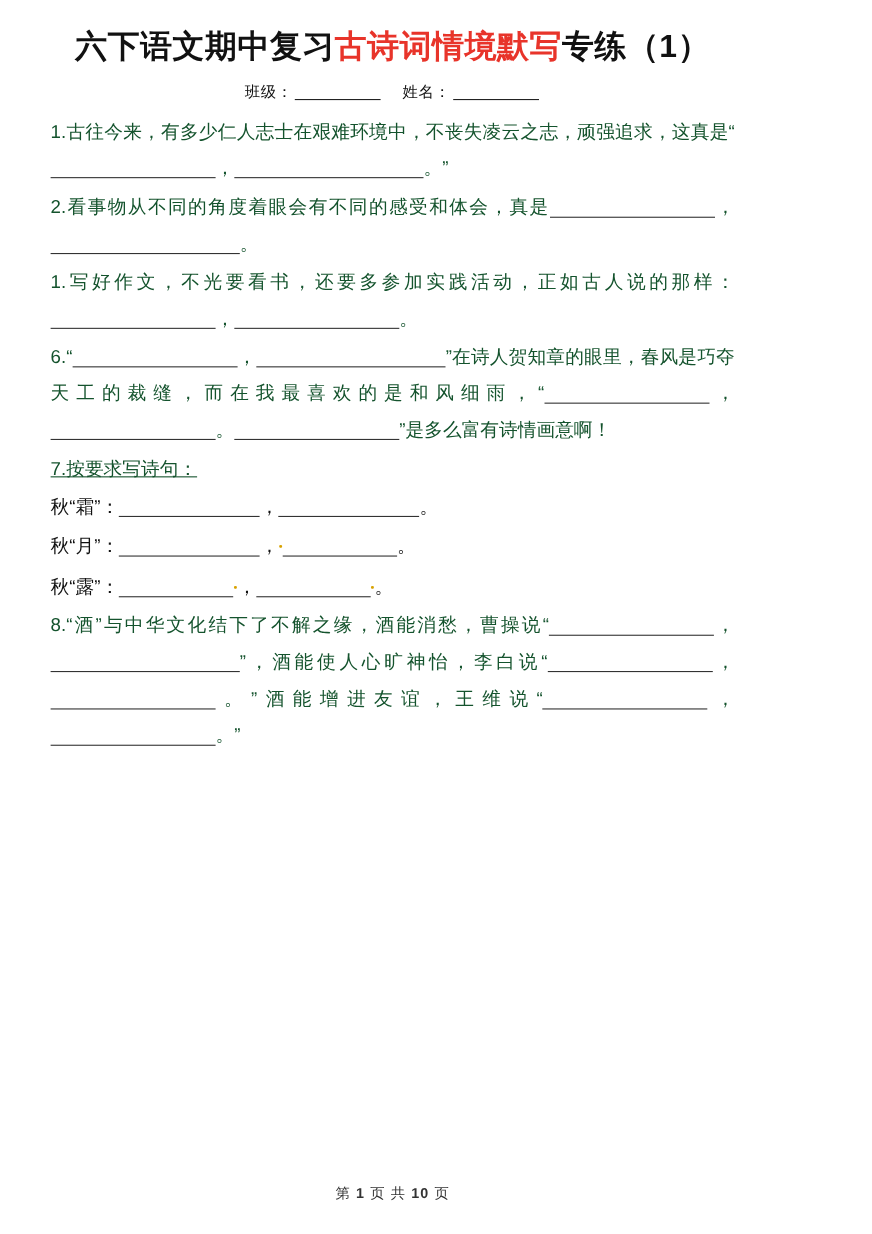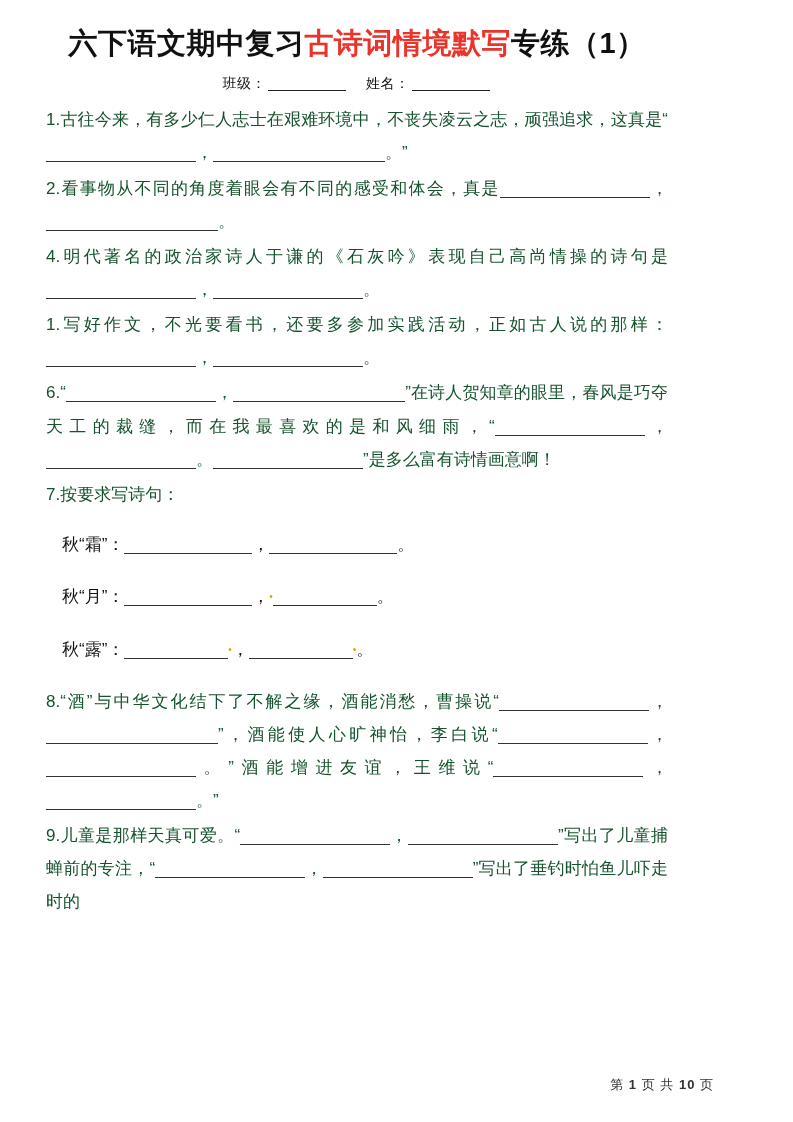--- a/index.html
+++ b/index.html
@@ -50,51 +50,51 @@
   }
   .meta-line .gap { display:inline-block; width: 18px; }
 
   .q {
     font-size: 17px;
     line-height: 1.95;
     margin: 0 0 2px 0;
     color: #14532d;
     text-align: justify;
   }
-  .q.tight { margin-bottom: 0px; }
+  .q.tight { margin-bottom: 0px; text-decoration: underline; }
 
   .blank {
     display: inline-block;
     border-bottom: 1px solid #333;
     vertical-align: -4px;
   }
   .b-sm { width: 104px; }
   .b-md { width: 128px; }
   .b-lg { width: 150px; }
   .b-xl { width: 172px; }
 
   .sub-item {
     font-size: 17px;
     line-height: 2.15;
-    margin: 16px;
+    margin: 0;
     color: #111;
   }
 
   .dotmark {
     color: #d8a200;
     font-size: 10px;
     vertical-align: 2px;
   }
 
   .footer {
     position: absolute;
     left: 0;
     right: 0;
     bottom: 28px;
-    text-align: right;
+    text-align: center;
     font-size: 13px;
     color: #333;
     letter-spacing: 1px;
   }
   .footer b { font-weight: bold; }
 </style>
 </head>
 <body>
 
 <div class="page">
@@ -109,23 +109,20 @@
 
   <p class="q">
     <span>1.古往今来，有多少仁人志士在艰难环境中，不丧失凌云之志，顽强追求，这真是“</span><span class="blank b-lg"></span><span>，</span><span class="blank b-xl"></span><span>。”</span>
   </p>
 
   <p class="q">
     <span>2.看事物从不同的角度着眼会有不同的感受和体会，真是</span><span class="blank b-lg"></span><span>，</span><span class="blank b-xl"></span><span>。</span>
   </p>
 
 
-  <p class="q">
-    <span>4.明代著名的政治家诗人于谦的《石灰吟》表现自己高尚情操的诗句是</span><span class="blank b-lg"></span><span>，</span><span class="blank b-lg"></span><span>。</span>
-  </p>
 
   <p class="q">
     <span>1.写好作文，不光要看书，还要多参加实践活动，正如古人说的那样：</span><span class="blank b-lg"></span><span>，</span><span class="blank b-lg"></span><span>。</span>
   </p>
 
   <p class="q">
     <span>6.“</span><span class="blank b-lg"></span><span>，</span><span class="blank b-xl"></span><span>”在诗人贺知章的眼里，春风是巧夺天工的裁缝，而在我最喜欢的是和风细雨，“</span><span class="blank b-lg"></span><span>，</span><span class="blank b-lg"></span><span>。</span><span class="blank b-lg"></span><span>”是多么富有诗情画意啊！</span>
   </p>
 
   <p class="q tight">
@@ -139,23 +136,20 @@
     <span>秋“月”：</span><span class="blank b-md"></span>，<span class="dotmark">•</span><span class="blank b-sm"></span>。
   </p>
   <p class="sub-item">
     <span>秋“露”：</span><span class="blank b-sm"></span><span class="dotmark">•</span>，<span class="blank b-sm"></span><span class="dotmark">•</span>。
   </p>
 
   <p class="q">
     <span>8.“酒”与中华文化结下了不解之缘，酒能消愁，曹操说“</span><span class="blank b-lg"></span><span>，</span><span class="blank b-xl"></span><span>”，酒能使人心旷神怡，李白说“</span><span class="blank b-lg"></span><span>，</span><span class="blank b-lg"></span><span>。”酒能增进友谊，王维说“</span><span class="blank b-lg"></span><span>，</span><span class="blank b-lg"></span><span>。”</span>
   </p>
 
-  <p class="q">
-    <span>9.儿童是那样天真可爱。“</span><span class="blank b-lg"></span><span>，</span><span class="blank b-lg"></span><span>”写出了儿童捕蝉前的专注，“</span><span class="blank b-lg"></span><span>，</span><span class="blank b-lg"></span><span>”写出了垂钓时怕鱼儿吓走时的</span>
-  </p>
 
   <div class="footer">
     <span>第</span>
     <b>1</b>
     <span>页 共</span>
     <b>10</b>
     <span>页</span>
   </div>
 
 </div>

